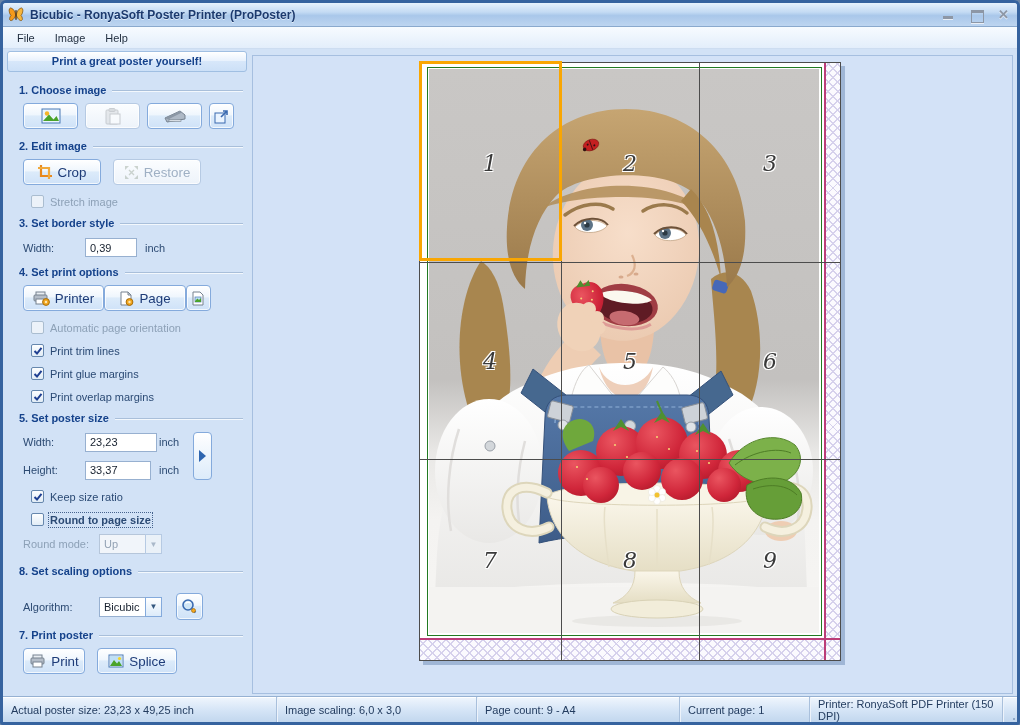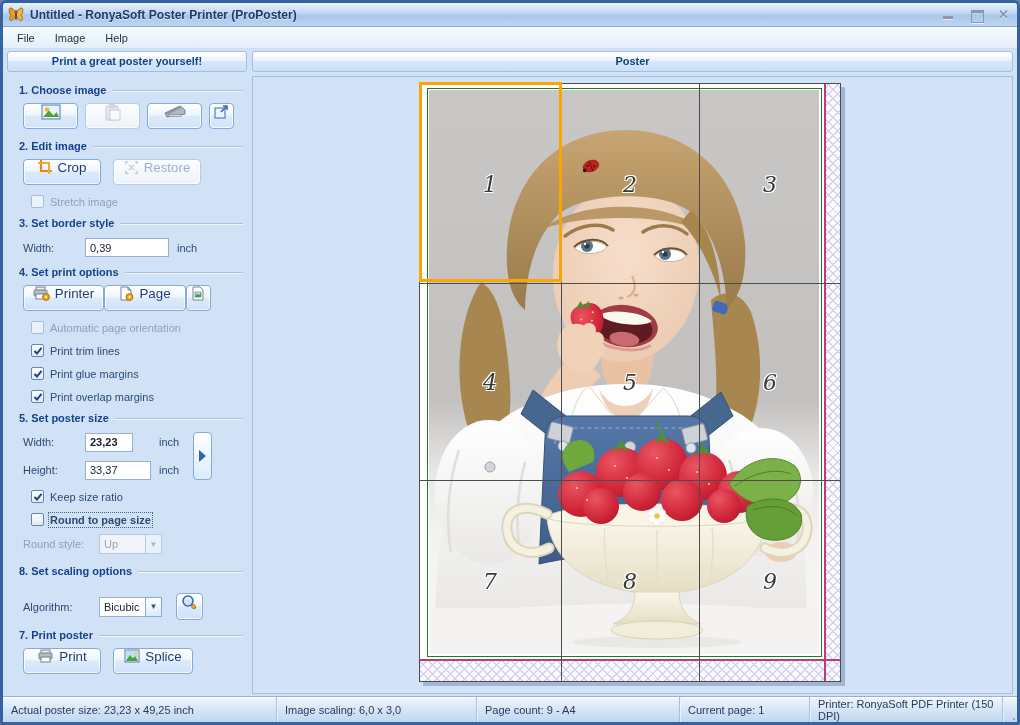--- a/index.html
+++ b/index.html
@@ -30,21 +30,21 @@
 .right-panel { flex:1; min-width:0; display:flex; flex-direction:column; }
 .panel-header { height:21px; flex:none; border:1px solid #a0bfe2; border-radius:3px;
   background:linear-gradient(#ffffff,#e9f2fd 45%,#d7e7fa 50%,#cce0f7);
   color:#15428b; font-weight:bold; text-align:center; line-height:19px; box-shadow:inset 0 1px 0 #fff; }
 
 
 .left-body { flex:1; margin-top:3px; overflow:hidden; }
 .sec { display:flex; align-items:center; gap:6px; margin:9px 4px 0 12px; color:#15428b; font-weight:bold; }
 .sec .rule { flex:1; height:2px; border-top:1px solid #a9bfda; border-bottom:1px solid #f3f8fd; margin-top:2px; }
 .row { display:flex; align-items:center; margin-left:16px; }
-.btn { display:inline-flex; justify-content:center; gap:5px; height:26px;
+.btn { display:inline-flex; align-items:center; justify-content:center; gap:5px; height:26px;
   border:1px solid #84aadc; border-radius:4px; color:#1e3c78;
   background:linear-gradient(#ffffff,#eff6fd 45%,#dcebfa 50%,#cfe2f8); box-shadow:inset 0 0 0 1px rgba(255,255,255,.75); }
 .btn.disabled { border-color:#b6cae3; color:#9fb0c4; background:linear-gradient(#fbfdff,#edf3fa); }
 .btn.disabled svg { opacity:.45; filter:grayscale(.7); }
 .tinybtn { width:25px; }
 .input { height:19px; border:1px solid #97b0d0; background:#fff; padding:0 4px;
   font:11px "Liberation Sans",sans-serif; color:#16202e; }
 .unit { margin-left:8px; color:#2c4a72; }
 .flabel { width:62px; color:#2c4a72; }
 .cb-row { display:flex; align-items:center; gap:6px; margin:10px 0 0 24px; color:#2b4a74; }
@@ -100,21 +100,21 @@
 <body>
 
 <div class="window">
 
   <div class="titlebar">
     <svg width="16" height="16" viewBox="0 0 16 16">
       <path d="M3,1 C6,2 7,5 7.5,7 L7.5,9 C6,12 4,14 2.5,13.5 C1,13 1.5,10 3,8.5 C1.5,7 0.5,3 1.5,1.8 C2,1 2.5,0.8 3,1 Z" fill="#f59a1c" stroke="#7a4a08" stroke-width="0.7"></path>
       <path d="M13,1 C10,2 9,5 8.5,7 L8.5,9 C10,12 12,14 13.5,13.5 C15,13 14.5,10 13,8.5 C14.5,7 15.5,3 14.5,1.8 C14,1 13.5,0.8 13,1 Z" fill="#f7b63c" stroke="#7a4a08" stroke-width="0.7"></path>
       <rect x="7.3" y="3" width="1.4" height="10" rx="0.7" fill="#5a3a10"></rect>
     </svg>
-    <span class="title">Untitled - RonyaSoft Poster Printer (ProPoster)</span>
+    <span class="title">Bicubic - RonyaSoft Poster Printer (ProPoster)</span>
     <div class="win-controls">
       <span class="wc wc-min"></span>
       <span class="wc wc-max"></span>
       <span class="wc-close">✕</span>
     </div>
   </div>
 
   <div class="menubar">
     <span class="menu-item">File</span>
     <span class="menu-item">Image</span>
@@ -187,21 +187,21 @@
           </span>
           <span>Stretch image</span>
         </div>
 
         <div class="sec">
           <span>3. Set border style</span>
             <span class="rule"></span>
         </div>
         <div class="row" style="margin-top:9px">
           <span class="flabel">Width:</span>
-          <input class="input" style="width: 84px;" value="0,39">
+          <input class="input" style="width: 52px;" value="0,39">
           <span class="unit">inch</span>
         </div>
 
         <div class="sec">
           <span>4. Set print options</span>
             <span class="rule"></span>
         </div>
         <div class="row" style="gap:0; margin-top:7px;">
           <button class="btn" style="width:81px">
             <svg width="17" height="15" viewBox="0 0 17 15">
@@ -260,21 +260,21 @@
           </span>
           <span>Print overlap margins</span>
         </div>
 
         <div class="sec">
           <span>5. Set poster size</span>
             <span class="rule"></span>
         </div>
         <div class="size-grid">
           <span class="flabel">Width:</span>
-          <input class="input" style="width: 48px; font-weight: bold;" value="23,23">
+          <input class="input" style="width: 72px;" value="23,23">
           <span class="unit">inch</span>
           <span></span>
           <button class="expander">
               <span class="tri"></span>
             </button>
           <span class="flabel">Height:</span>
           <input class="input" style="width: 66px;" value="33,37">
           <span class="unit">inch</span>
           <span></span>
         </div>
@@ -286,21 +286,21 @@
           </span>
           <span>Keep size ratio</span>
         </div>
         <div class="cb-row">
           <span class="cb-box">
             
           </span>
           <span class="dotted">Round to page size</span>
         </div>
         <div class="row" style="margin-top:8px; color:#8da1b7;">
-          <span class="flabel" style="width:76px; color:#8da1b7;">Round style:</span>
+          <span class="flabel" style="width:76px; color:#8da1b7;">Round mode:</span>
           <div class="combo disabled">
             <span class="cfield">Up</span>
             <span class="cbtn">▼</span>
           </div>
         </div>
 
         <div class="sec" style="margin-top:11px">
           <span>8. Set scaling options</span>
             <span class="rule"></span>
         </div>
@@ -318,21 +318,21 @@
               <circle cx="12.5" cy="12.5" r="2" fill="#f2a71f" stroke="#a86d08" stroke-width="0.7"></circle>
             </svg>
           </button>
         </div>
 
         <div class="sec">
           <span>7. Print poster</span>
             <span class="rule"></span>
         </div>
         <div class="row" style="gap:12px; margin-top:7px;">
-          <button class="btn" style="width:78px">
+          <button class="btn" style="width:62px">
             <svg width="17" height="14" viewBox="0 0 17 14">
               <rect x="4" y="1" width="9" height="4" fill="#e8edf2" stroke="#76828f"></rect>
               <rect x="2" y="4" width="13" height="6" rx="1" fill="#b4bdc8" stroke="#76828f"></rect>
               <rect x="4" y="8" width="9" height="5" fill="#fff" stroke="#76828f"></rect>
             </svg>
             <span>Print</span>
           </button>
           <button class="btn" style="width:80px">
             <svg width="16" height="14" viewBox="0 0 16 14">
               <rect x="1" y="1" width="14" height="12" fill="#fff" stroke="#4a7ab5"></rect>
@@ -341,21 +341,20 @@
               <circle cx="11.5" cy="4.5" r="1.6" fill="#f5d52a"></circle>
             </svg>
             <span>Splice</span>
           </button>
         </div>
 
       </div>
     </div>
 
     <div class="right-panel">
-      <div class="panel-header">Poster</div>
       <div class="poster-area">
         <div class="page">
 
           <div class="hatch hatch-r"></div>
           <div class="hatch hatch-b"></div>
           <div class="pink-v"></div>
           <div class="pink-h"></div>
 
           <div class="trim"></div>
           <div class="photo">

